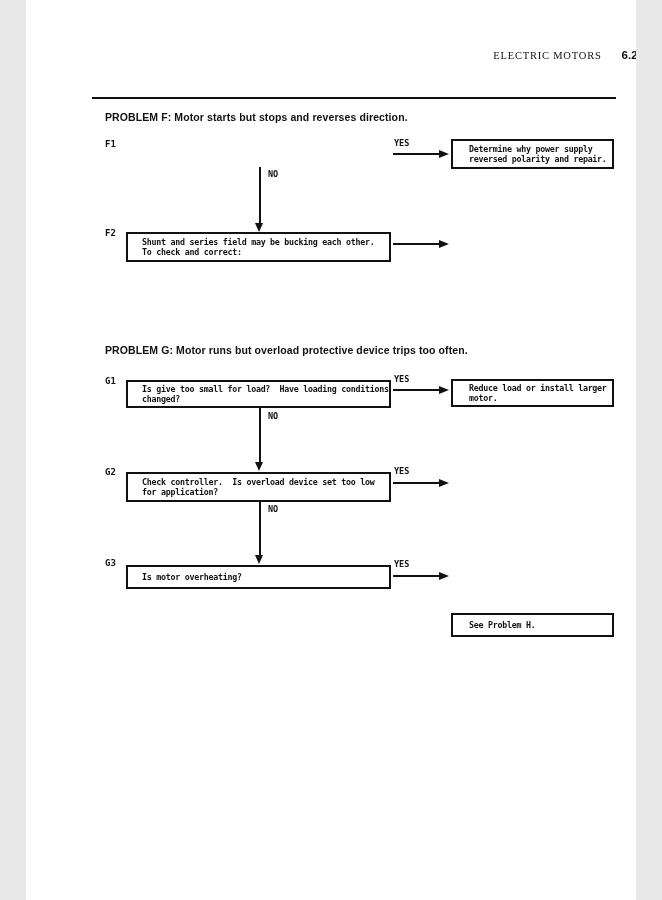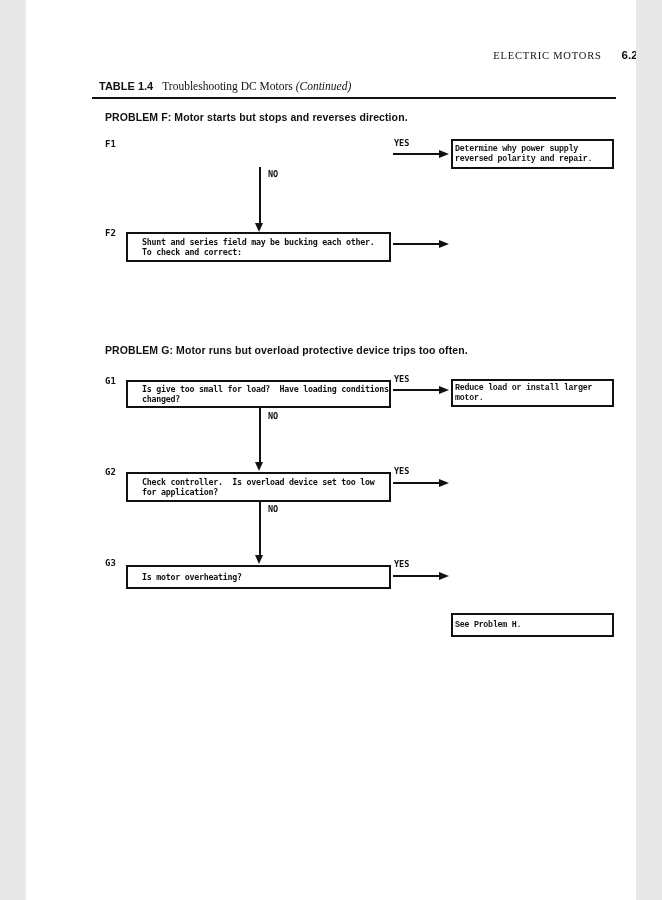--- a/index.html
+++ b/index.html
@@ -27,41 +27,38 @@
   .steplabel { position:absolute; font-family:"DejaVu Sans Mono", monospace; font-weight:bold; font-size:9px; }
   .qbox, .rbox {
     position:absolute; border:2px solid #111; background:#fff;
     display:flex; align-items:center; box-sizing:border-box;
   }
   .qtext, .rtext {
     font-family:"DejaVu Sans Mono", monospace; font-weight:bold;
     font-size:8.3px; line-height:10px; letter-spacing:-0.25px; white-space:pre;
   }
   .qtext { padding-left:14px; }
-  .rtext { padding-left:2px;font-family:Liberation Mono, monospace; }
+  .rtext { padding-left:16px; }
   .yesno { position:absolute; font-family:"DejaVu Sans Mono", monospace; font-weight:bold; font-size:8.5px; }
   .hline { position:absolute; height:2px; background:#111; }
   .vline { position:absolute; width:2px; background:#111; }
   .arrow-right { position:absolute; width:0; height:0;
     border-top:4px solid transparent; border-bottom:4px solid transparent; border-left:10px solid #111; }
   .arrow-down { position:absolute; width:0; height:0;
     border-left:4.5px solid transparent; border-right:4.5px solid transparent; border-top:9px solid #111; }
 </style>
 </head>
 <body>
 
 <div class="page">
 
   <div class="runhead">
     <span class="runtitle">ELECTRIC MOTORS</span><span class="pagenum">6.27</span>
   </div>
 
-  <div class="tabletitle">
-    <span class="tlabel">TABLE 1.4</span><span>Troubleshooting DC Motors</span>&nbsp;<span class="continued">(Continued)</span>
-  </div>
   <div class="rule"></div>
 
   <div class="problem-heading" style="top:111px;">PROBLEM F: Motor starts but stops and reverses direction.</div>
 
   <div class="steplabel" style="left:79px; top:139px;">F1</div>
   <div class="yesno" style="left:368px; top:138px;">YES</div>
   <div class="hline" style="left:367px; top:153px; width:48px;"></div>
   <div class="arrow-right" style="left:413px; top:150px;"></div>
   <div class="rbox" style="left:425px; top:139px; width:163px; height:30px;">
     <span class="rtext">Determine why power supply

